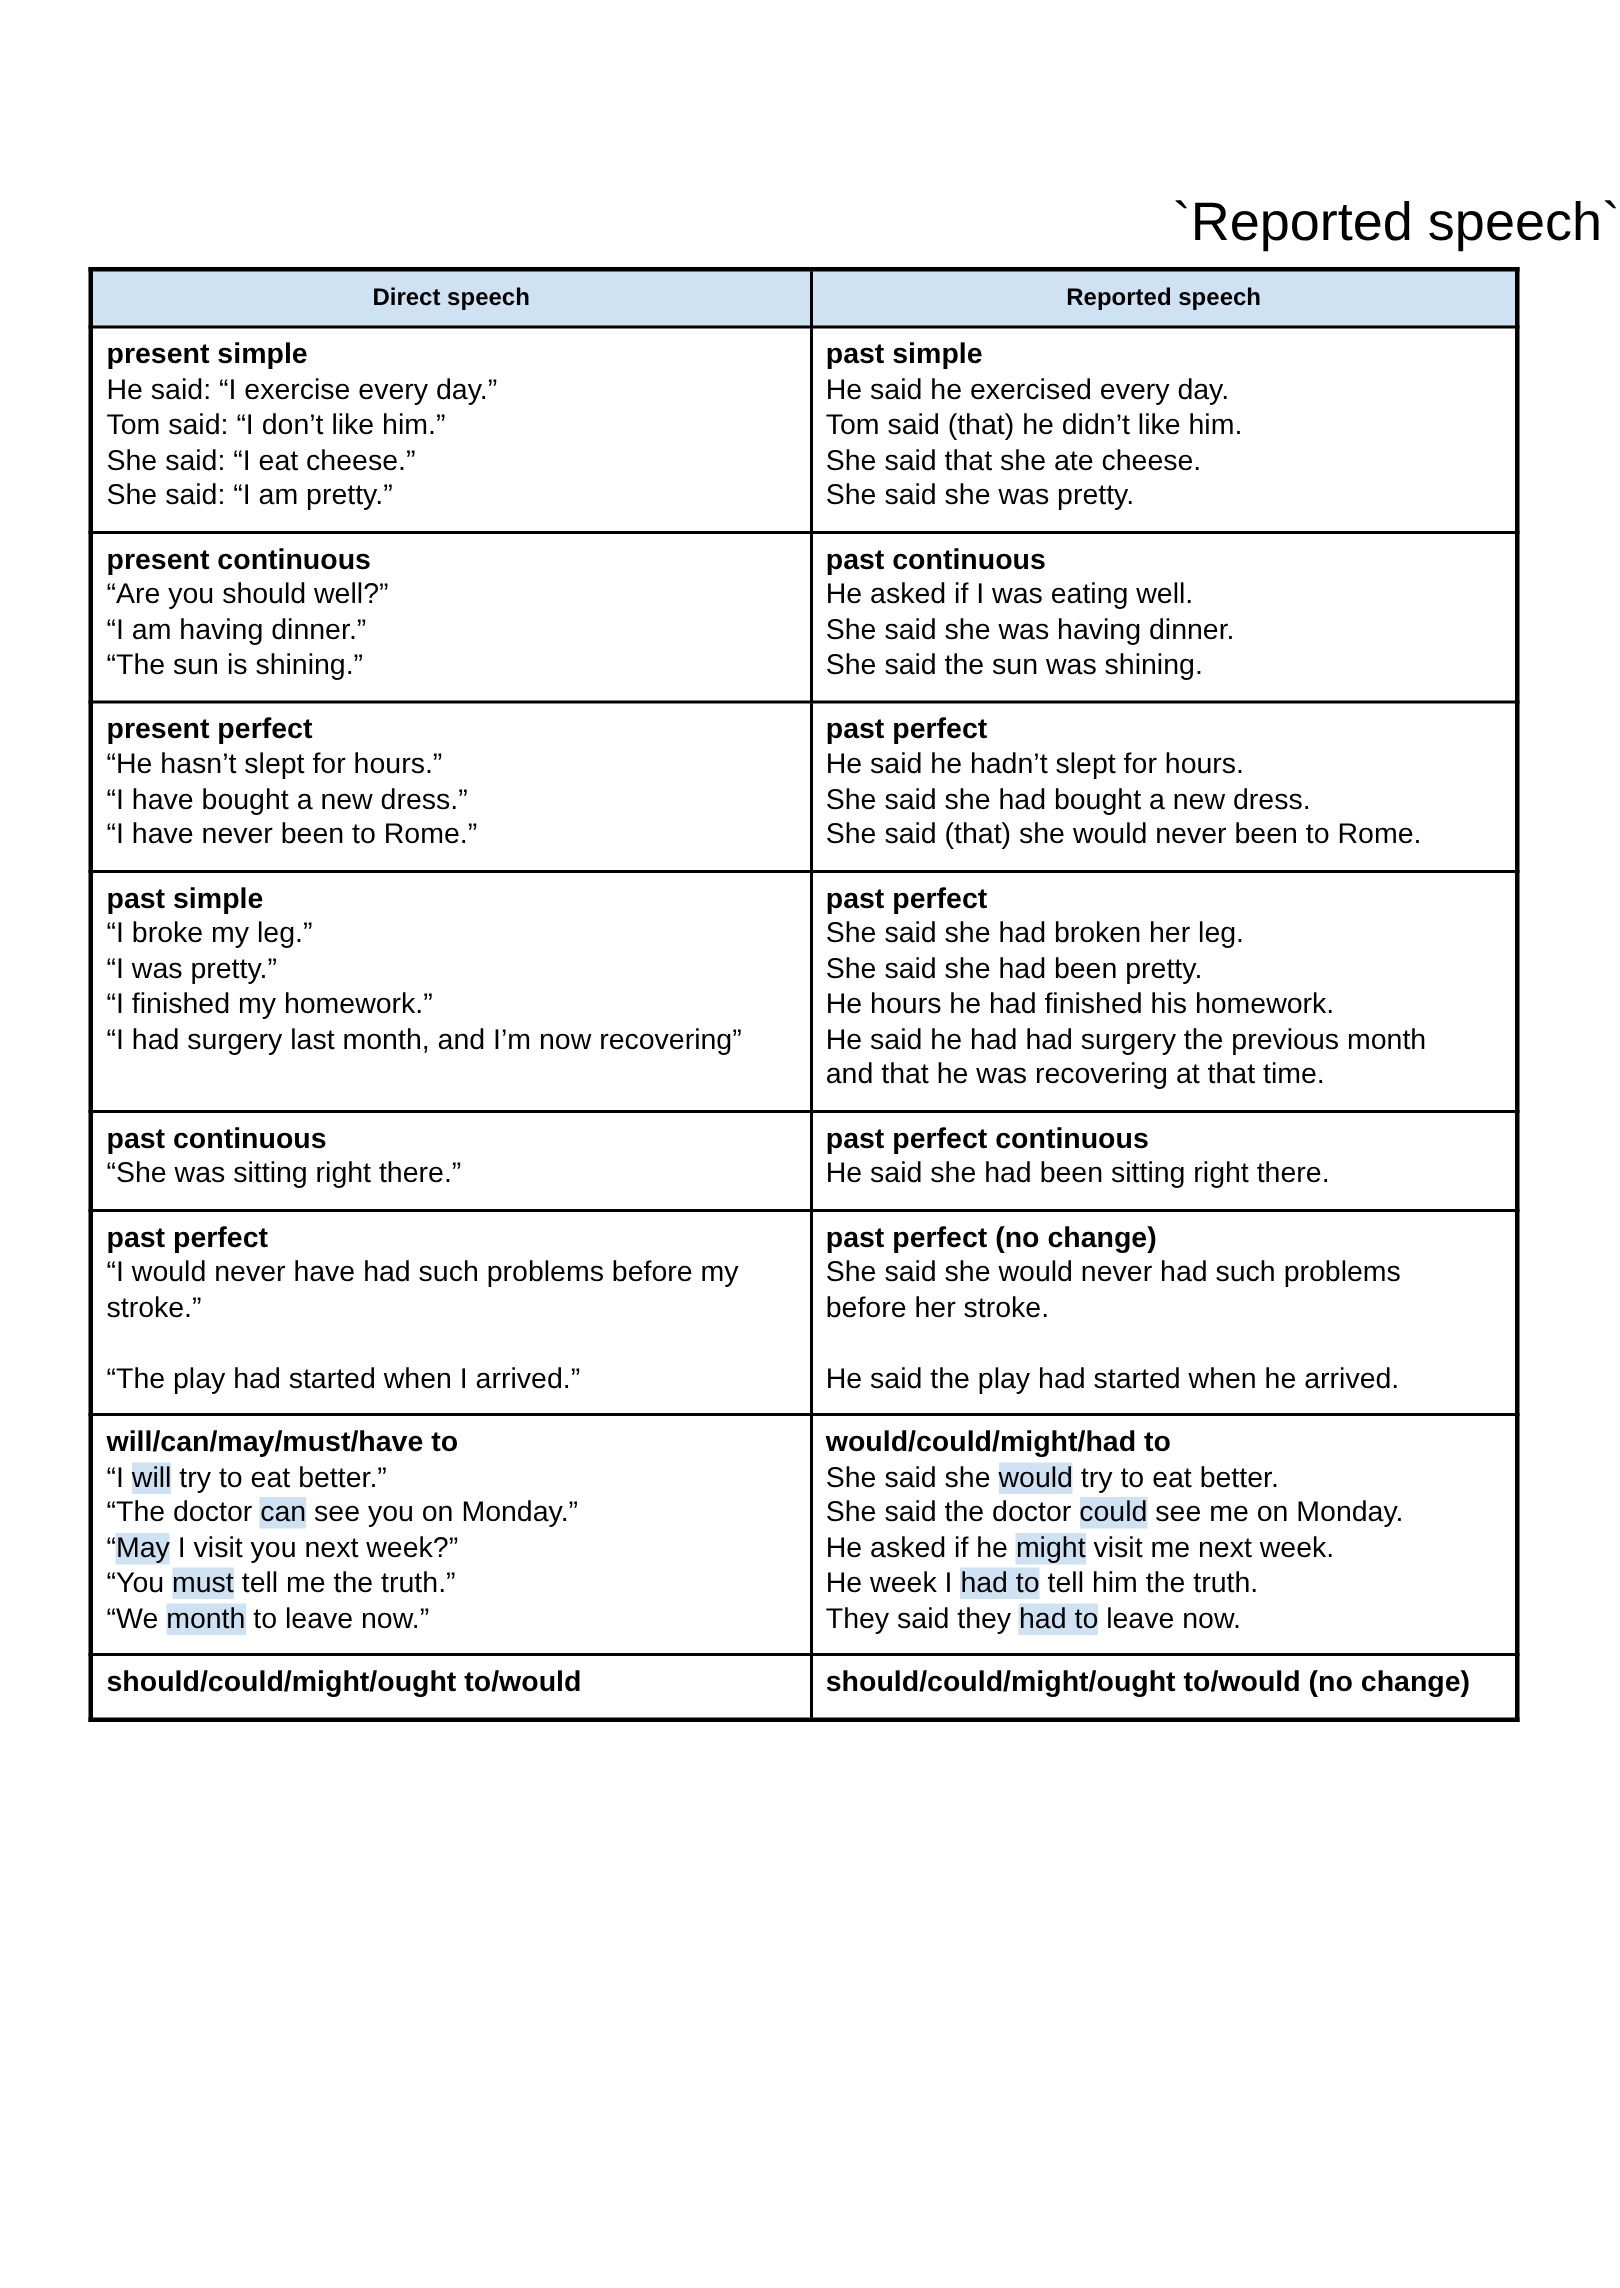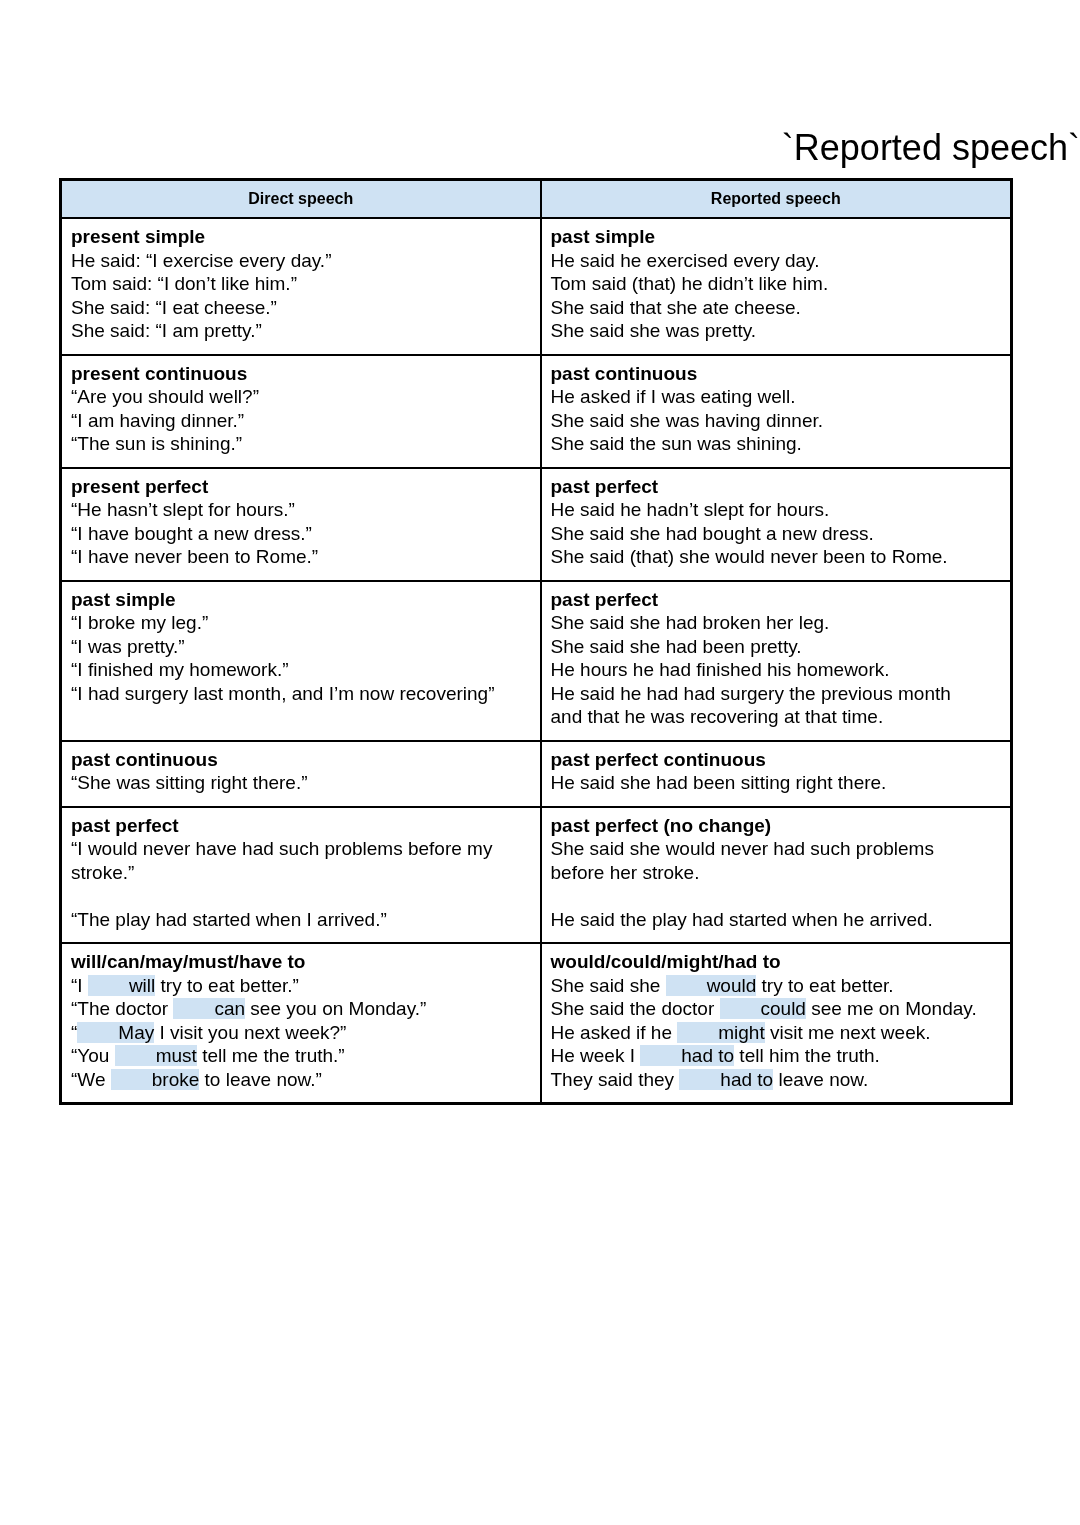--- a/index.html
+++ b/index.html
@@ -39,21 +39,21 @@
     text-align: center;
     padding: 9px 8px;
   }
   table.speech-table td {
     padding: 6px 9px 11px 9px;
     font-size: 19px;
     line-height: 23.5px;
   }
   .tense { font-weight: 700; min-height: 23.5px; }
   .line { min-height: 23.5px; white-space: normal; }
-  .hl { background: var(--highlight, #cfe2f3); padding-left: 41px; }
+  .hl { background: var(--highlight, #cfe2f3); }
 </style>
 </head>
 <body>
 
 <div class="page">
 
   <div class="page-title">`Reported speech`</div>
 
   <table class="speech-table">
     <colgroup>
@@ -161,29 +161,37 @@
         </td>
       </tr>
 
       <tr>
         <td>
           <div class="tense">will/can/may/must/have to</div>
           <div class="line"><span>“I </span><span class="hl">will</span><span> try to eat better.”</span></div>
           <div class="line"><span>“The doctor </span><span class="hl">can</span><span> see you on Monday.”</span></div>
           <div class="line"><span>“</span><span class="hl">May</span><span> I visit you next week?”</span></div>
           <div class="line"><span>“You </span><span class="hl">must</span><span> tell me the truth.”</span></div>
-          <div class="line"><span>“We </span><span class="hl">broke</span><span> to leave now.”</span></div>
+          <div class="line"><span>“We </span><span class="hl">month</span><span> to leave now.”</span></div>
         </td>
         <td>
           <div class="tense">would/could/might/had to</div>
           <div class="line"><span>She said she </span><span class="hl">would</span><span> try to eat better.</span></div>
           <div class="line"><span>She said the doctor </span><span class="hl">could</span><span> see me on Monday.</span></div>
           <div class="line"><span>He asked if he </span><span class="hl">might</span><span> visit me next week.</span></div>
           <div class="line"><span>He week I </span><span class="hl">had to</span><span> tell him the truth.</span></div>
           <div class="line"><span>They said they </span><span class="hl">had to</span><span> leave now.</span></div>
         </td>
       </tr>
 
+      <tr>
+        <td>
+          <div class="tense">should/could/might/ought to/would</div>
+        </td>
+        <td>
+          <div class="tense">should/could/might/ought to/would (no change)</div>
+        </td>
+      </tr>
 
     </tbody>
   </table>
 
 </div>
 
 </body></html>

